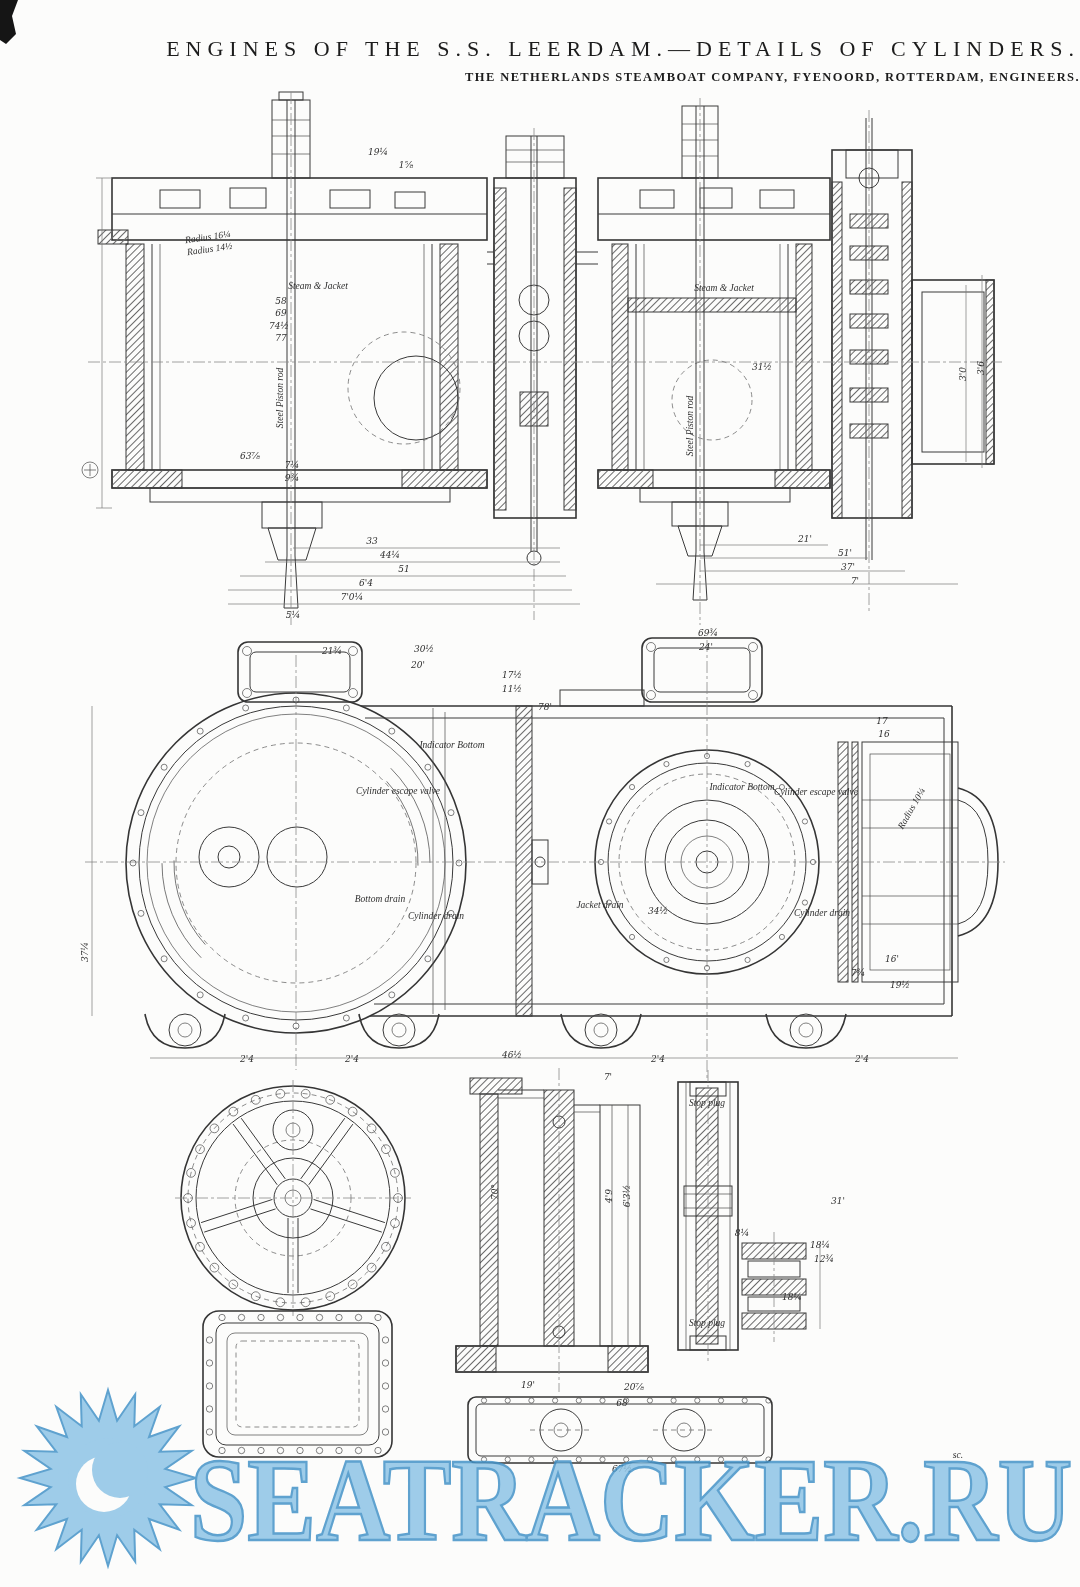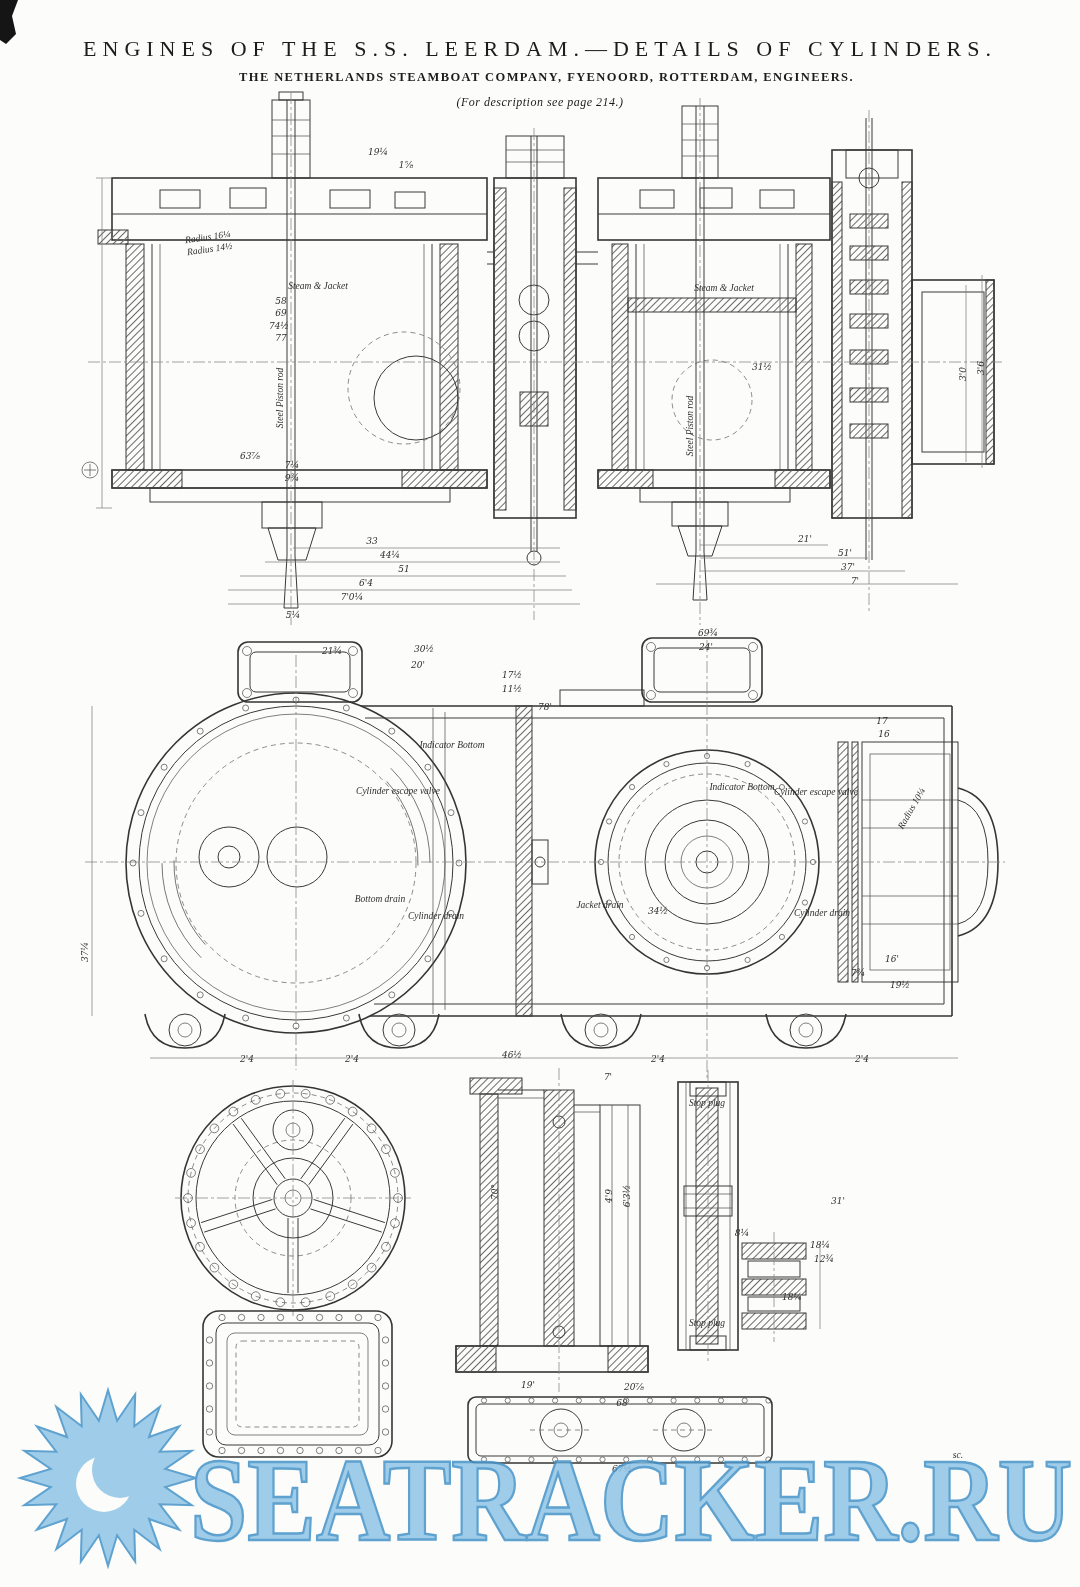--- a/index.html
+++ b/index.html
@@ -1,21 +1,21 @@
 <!DOCTYPE html>
 <html><head>
 <meta charset="utf-8">
 <style>
   html,body{margin:0;padding:0;background:#e8e8e6;}
   .page{
     position:relative;width:1080px;height:1587px;margin:0 auto;
     background:#fcfcfb;overflow:hidden;
     font-family:"Liberation Serif", serif;color:#1c1c1c;
   }
-  .hdr{position:absolute;left:0;right:0;text-align:center;}
+  .hdr{position:absolute;left:0;right:0;text-align:right;}
   .title{top:36px;font-size:22px;letter-spacing:6px;font-weight:400;white-space:nowrap;}
   .subtitle{top:70px;font-size:12.5px;font-weight:700;letter-spacing:1.4px;padding-left:13px;}
   .note{top:95px;font-size:12px;font-style:italic;letter-spacing:.5px;}
   svg{position:absolute;left:0;top:0;}
   
   .ln   {stroke:#3a3a3a;stroke-width:1;fill:none;}
   .ln2  {stroke:#353535;stroke-width:1.6;fill:none;}
   .thin {stroke:#4a4a4a;stroke-width:.7;fill:none;}
   .dash {stroke:#8c8c8c;stroke-width:.8;fill:none;stroke-dasharray:12 3 3 3;}
   .dsh2 {stroke:#6f6f6f;stroke-width:.8;fill:none;stroke-dasharray:5 4;}
@@ -25,21 +25,20 @@
   .dim  {font:italic 9px "DejaVu Serif", serif;fill:#2e2e2e;text-anchor:middle;}
   .wm-text{font-family:"Liberation Serif", serif;font-weight:700;}
 </style>
 </head>
 <body>
 
 <div class="page">
 
   <div class="hdr title">ENGINES OF THE S.S. LEERDAM.—DETAILS OF CYLINDERS.</div>
   <div class="hdr subtitle">THE NETHERLANDS STEAMBOAT COMPANY, FYENOORD, ROTTERDAM, ENGINEERS.</div>
-  <div class="hdr note">(For description see page 214.)</div>
 
   <svg id="dwg" width="1080" height="1587" viewBox="0 0 1080 1587">
     <defs>
       <pattern id="hatch" width="5" height="5" patternUnits="userSpaceOnUse" patternTransform="rotate(45)">
         <line x1="2.5" y1="0" x2="2.5" y2="5" stroke="#6a6a6a" stroke-width="1"></line>
       </pattern>
     </defs>
 
     <polygon points="0,0 18,0 12,16 16,34 6,44 0,40" fill="#151515"></polygon>
 

